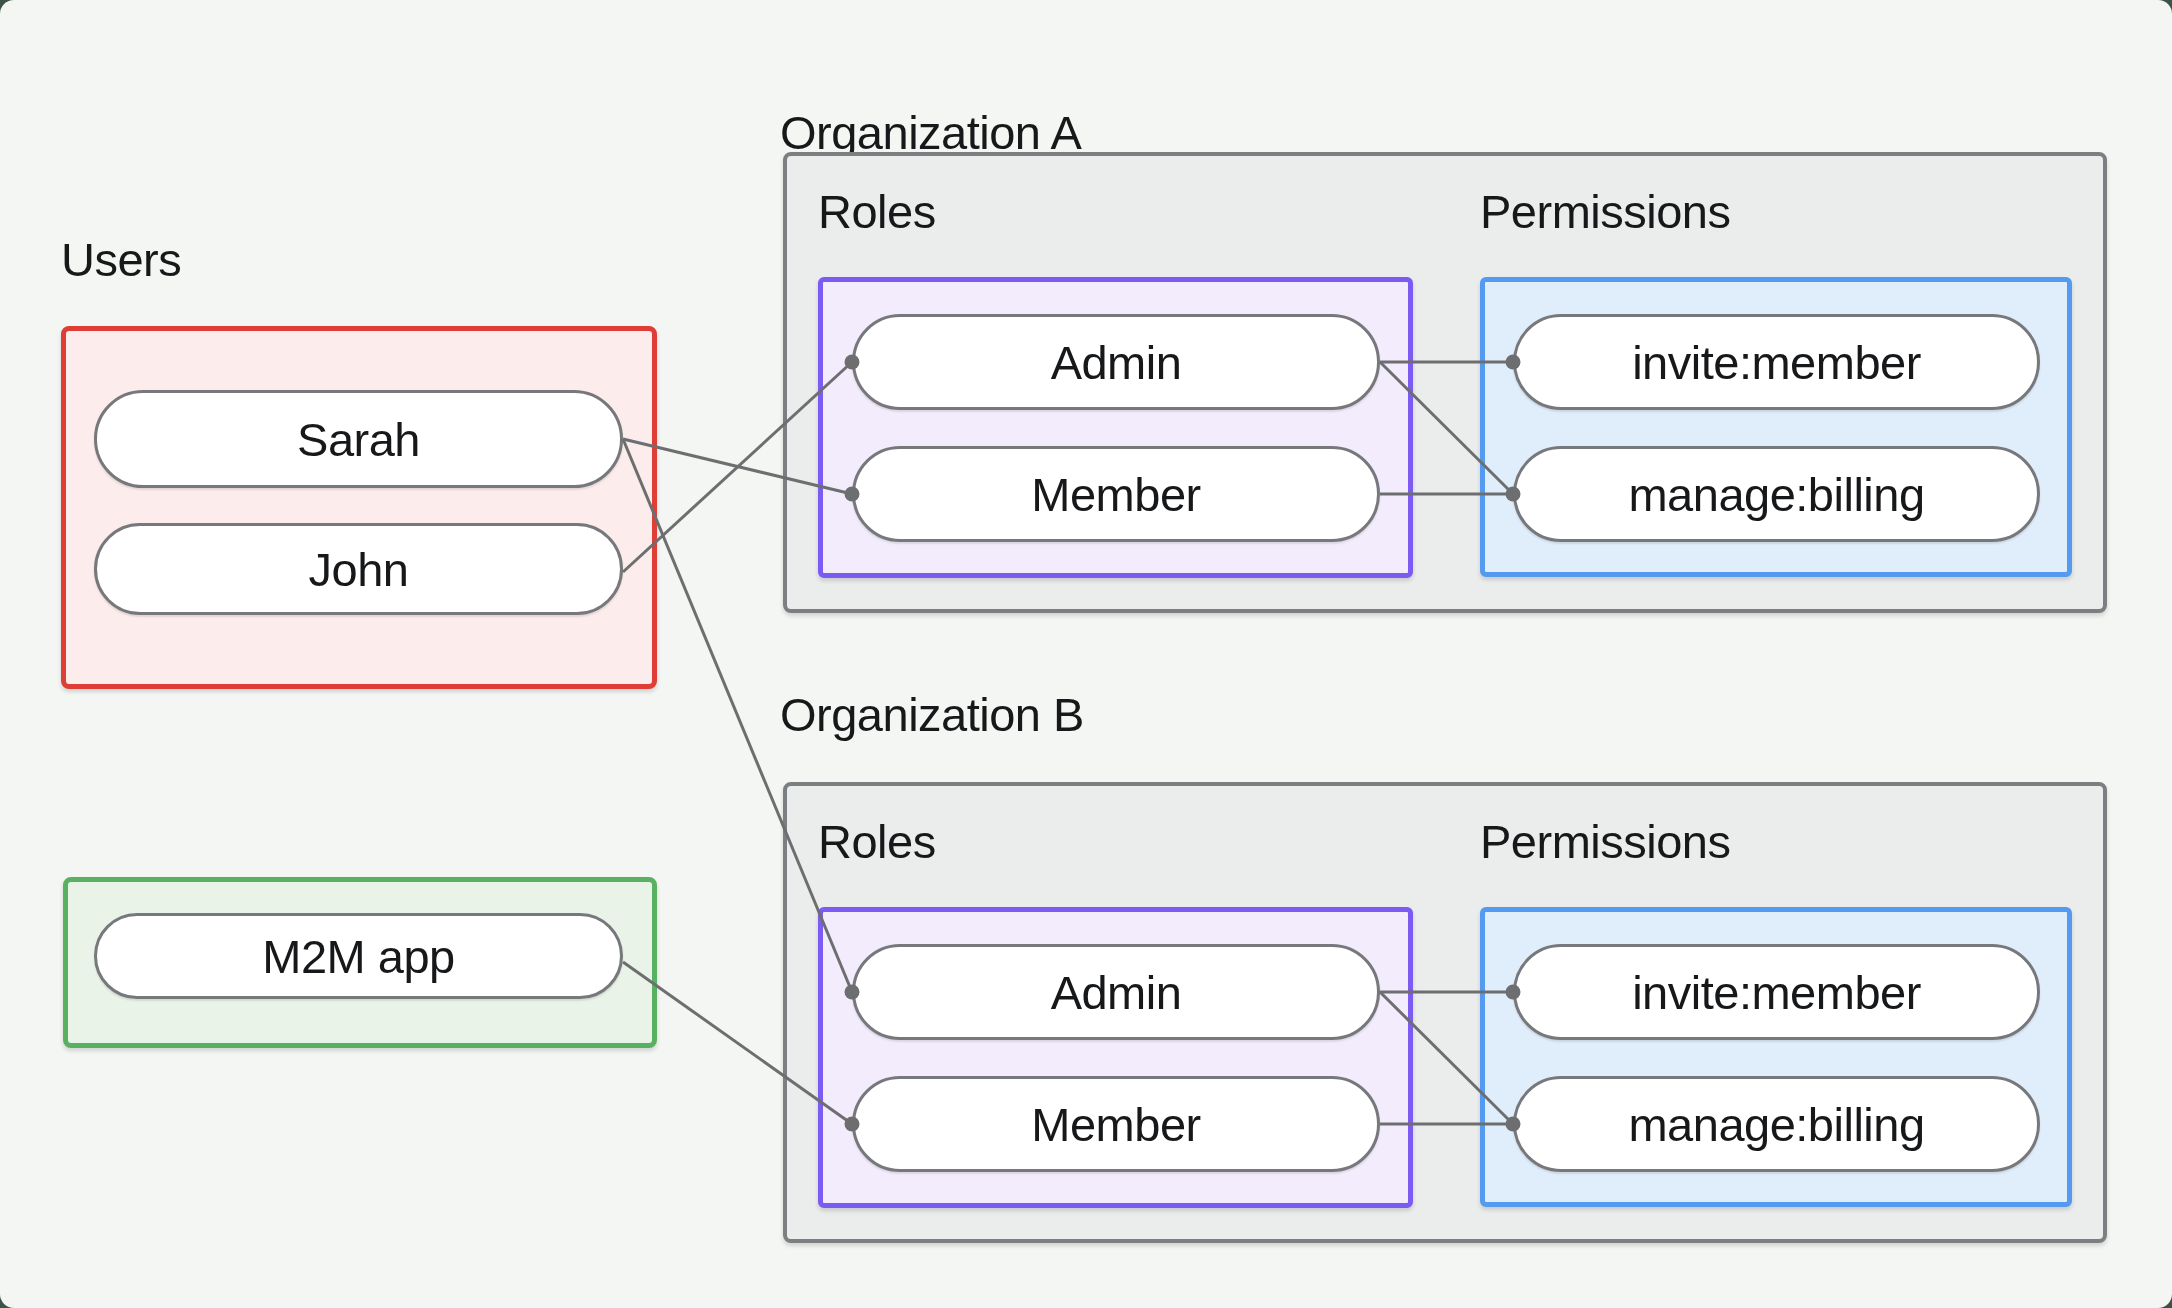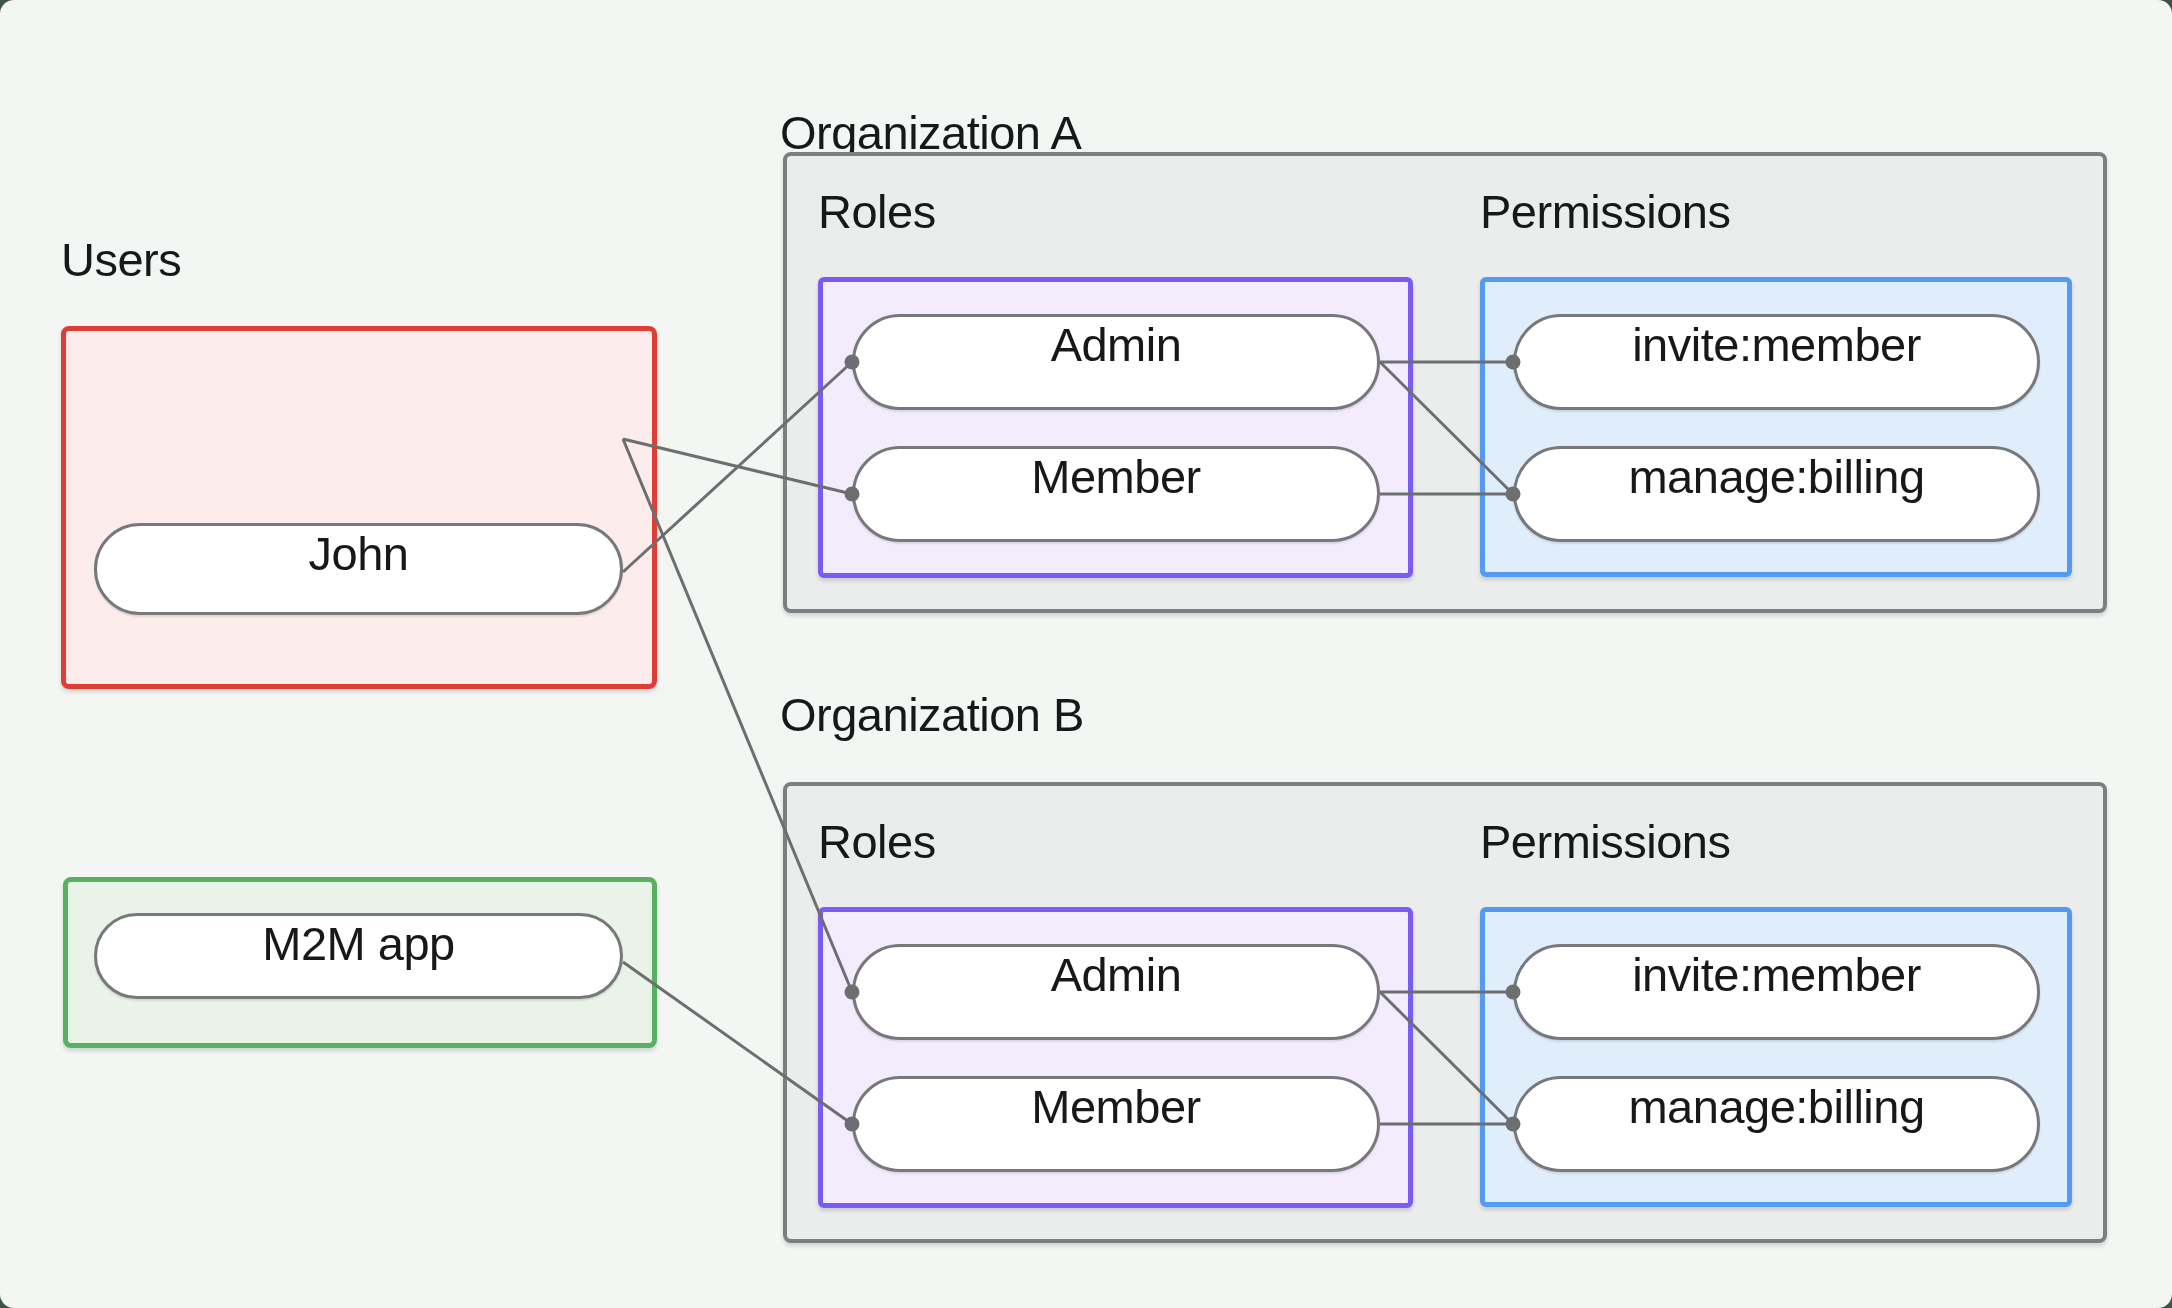--- a/index.html
+++ b/index.html
@@ -39,21 +39,21 @@
   }
   .box-red{background:var(--red-fill);border:5px solid var(--red-border);}
   .box-green{background:var(--green-fill);border:5px solid var(--green-border);}
   .box-org{background:var(--org-fill);border:4px solid var(--org-border);}
   .box-purple{background:var(--purple-fill);border:5px solid var(--purple-border);border-radius:6px;}
   .box-blue{background:var(--blue-fill);border:5px solid var(--blue-border);border-radius:6px;}
   .pill{
     position:absolute;box-sizing:border-box;
     background:#ffffff;border:3px solid var(--pill-border);
     border-radius:999px;
-    display:flex;justify-content:center;
+    display:flex;align-items:center;justify-content:center;
     font-size:47px;font-weight:400;letter-spacing:-0.5px;color:var(--ink);
     box-shadow:0 2px 2px rgba(0,0,0,.10);
     white-space:nowrap;
   }
   
   #users-label{left:61px;top:232px;text-align:center;}
   #users-box{left:61px;top:326px;width:596px;height:363px;}
   #pill-sarah{left:94px;top:390px;width:529px;height:98px;}
   #pill-john{left:94px;top:523px;width:529px;height:92px;}
   #m2m-label{left:63px;top:782px;}
@@ -84,20 +84,23 @@
   
   #wire-layer{position:absolute;left:0;top:0;width:2172px;height:1308px;pointer-events:none;}
 </style>
 </head>
 <body>
 
 <div class="canvas">
 
   <div class="title" id="users-label">Users</div>
   <div class="groupbox box-red" id="users-box"></div>
+  <div class="pill" id="pill-sarah">
+      <span>Sarah</span>
+    </div>
   <div class="pill" id="pill-john">
       <span>John</span>
     </div>
 
   <div class="groupbox box-green" id="m2m-box"></div>
   <div class="pill" id="pill-m2m">
       <span>M2M app</span>
     </div>
 
   <div class="title" id="org-a-label">Organization A</div>

